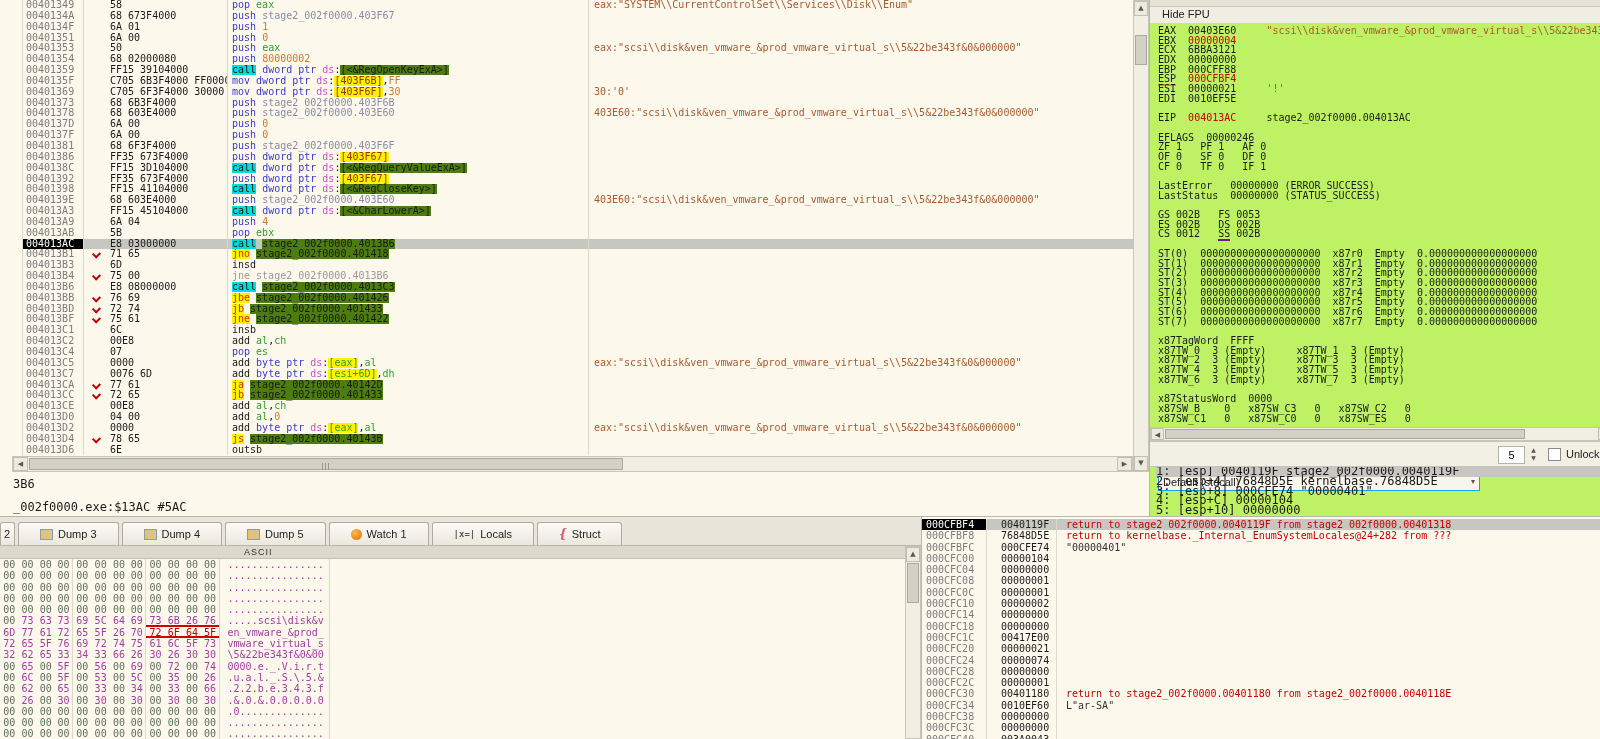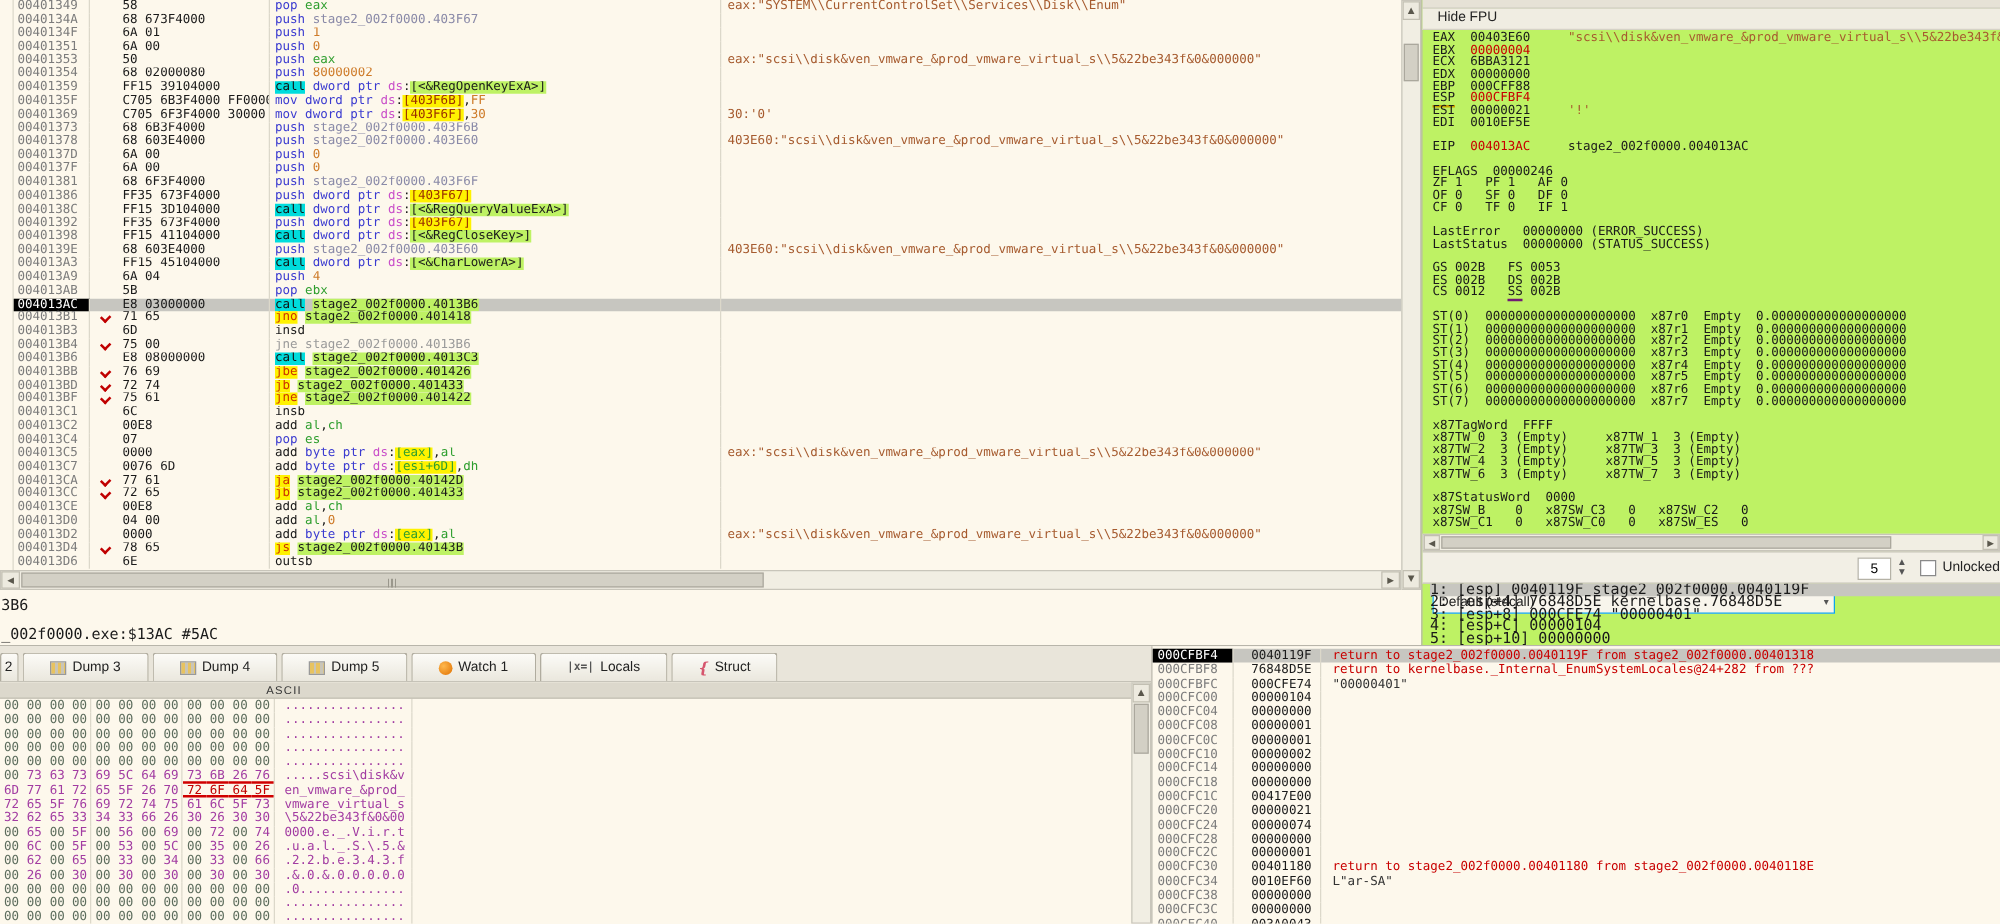--- a/index.html
+++ b/index.html
@@ -1,34 +1,34 @@
 <!DOCTYPE html>
 <html><head>
 <meta charset="utf-8">
 <style>
   html,body{margin:0;padding:0;background:#FDF8EC;}
   body{width:1600px;height:739px;overflow:hidden;font-family:"DejaVu Sans Mono",monospace;}
   .app{position:relative;width:1600px;height:739px;}
 
   
-  .top{position:absolute;left:0;top:0;width:1491px;height:516px;}
+  .top{position:absolute;left:12px;top:0;width:1491px;height:516px;}
   .disasm{position:absolute;left:0;top:0;width:1121px;height:456px;overflow:hidden;background:#FDF8EC;}
   .gutterline{position:absolute;left:10px;top:0;height:456px;width:1px;background:#DCD8CA;}
   .drows{position:absolute;left:11px;top:0;width:1110px;}
   .row{display:flex;height:10.857px;line-height:10.9px;font-size:10px;white-space:pre;}
   .row.sel{background:#C7C6C0;}
   .c-addr{width:61px;flex:none;padding-left:3px;color:#7c7c7c;border-right:1px solid #DCD8CA;box-sizing:border-box;}
   .row.sel .c-addr{background:#000;color:#fff;}
   .c-bytes{width:144px;flex:none;position:relative;padding-left:26px;border-right:1px solid #DCD8CA;box-sizing:border-box;color:#1a1a1a;overflow:hidden;}
   .jarrow{position:absolute;left:9px;top:2px;width:5px;height:4px;border-left:2px solid #C00000;border-bottom:2px solid #C00000;transform:rotate(-45deg);}
   .c-instr{width:361px;flex:none;border-right:1px solid #DCD8CA;box-sizing:border-box;padding-left:4px;overflow:hidden;}
   .c-comm{flex:1;padding-left:5px;color:#A65B2F;overflow:hidden;}
   .t-m{color:#3B3BD0}.t-k{color:#1a1a1a}.t-r{color:#2E9E2E}.t-n{color:#CE7B29}
   .t-seg{color:#C94FC9}
-  .t-ybk{background:#bef264;color:#1a1a1a}
+  .t-ybk{background:#4d7c0f;color:#1a1a1a}
   .t-ymr{background:#FFF200;color:#9B3000}
   .t-yg{background:#FFF200;color:#2E9E2E}
   .t-cy{background:#00DCDC;color:#101010}
   .t-jm{background:#FFF200;color:#CC3300}
   .t-mod{color:#8A8AA8}.t-dim{color:#9a9a9a}
 
   
   .sb{background:#F1EEE3;border:1px solid #C8C5BA;box-sizing:border-box;position:absolute;}
   .sb-btn{position:absolute;background:#EDEADF;border:1px solid #C2BFB2;box-sizing:border-box;color:#5a574c;font-size:7px;line-height:13px;text-align:center;font-family:"DejaVu Sans",sans-serif;}
   .sb-thumb{position:absolute;background:#D3D0C5;border:1px solid #ABA89D;box-sizing:border-box;}
@@ -76,21 +76,21 @@
   .dumpwrap{position:absolute;left:0;top:0;width:921px;height:100%;}
   .tabbar{height:29px;background:#E9E5DA;border-bottom:1px solid #B8B5AA;box-sizing:border-box;display:flex;align-items:flex-end;padding-left:0;}
   .tab{height:23px;display:flex;align-items:center;gap:5px;padding:0 21px;background:linear-gradient(#FCFBF7,#EAE7DD);border:1px solid #B0AC9F;border-bottom:none;border-radius:3px 3px 0 0;margin-left:3px;font:11px "Liberation Sans",sans-serif;color:#222;box-sizing:border-box;}
   .tab.partial{width:15px;padding:0 4px;margin-left:0;overflow:hidden;justify-content:flex-end;}
   .ic-dump{width:13px;height:11px;display:inline-block;border:1px solid #999;box-sizing:border-box;background:linear-gradient(90deg,#E8C360 0 3px,#C9C5B8 3px 5px,#E8C360 5px 8px,#C9C5B8 8px 10px,#E8C360 10px 13px);}
   .ic-watch{width:11px;height:11px;display:inline-block;border-radius:50%;background:radial-gradient(circle at 35% 35%,#FFB84D,#E07000);}
   .ic-locals{font:bold 9px "DejaVu Sans Mono",monospace;color:#555;}
   .ic-struct{font:bold italic 12px "DejaVu Serif",serif;color:#D6566E;}
   .dump{position:absolute;left:0;top:29px;width:905px;bottom:0;overflow:hidden;background:#FDF8EC;}
   .dump-header{height:12px;background:#DCD8CC;border-bottom:1px solid #C2BFB2;position:relative;font:9px "Liberation Sans",sans-serif;color:#333;}
-  .ascii-label{position:absolute;left:213px;top:1px;letter-spacing:1px;}
+  .ascii-label{position:absolute;left:244px;top:1px;letter-spacing:1px;}
   .drow2{display:flex;height:11.3px;line-height:11.3px;font-size:10px;}
   .byte{width:18.3px;flex:none;text-align:center;box-sizing:border-box;}
   .byte.gsep{border-right:1px solid #DCD8CA;}
   .byte.z{color:#5E6E5E}.byte.t{color:#A23CA2}
   .byte.ul{box-shadow:inset 0 -2px 0 #D00000;}
   .byte.redtx{color:#C00000}
   .ascii{width:110px;flex:none;padding-left:8px;border-right:1px solid #DCD8CA;box-sizing:border-box;color:#A23CA2;white-space:pre;}
   .dump-vscroll{left:905px;top:29px;width:16px;bottom:0;}
   .dump-vscroll .up{left:0;top:0;right:0;height:15px;}
   .dump-vscroll .sb-thumb{left:1px;right:1px;top:16px;height:40px;}

